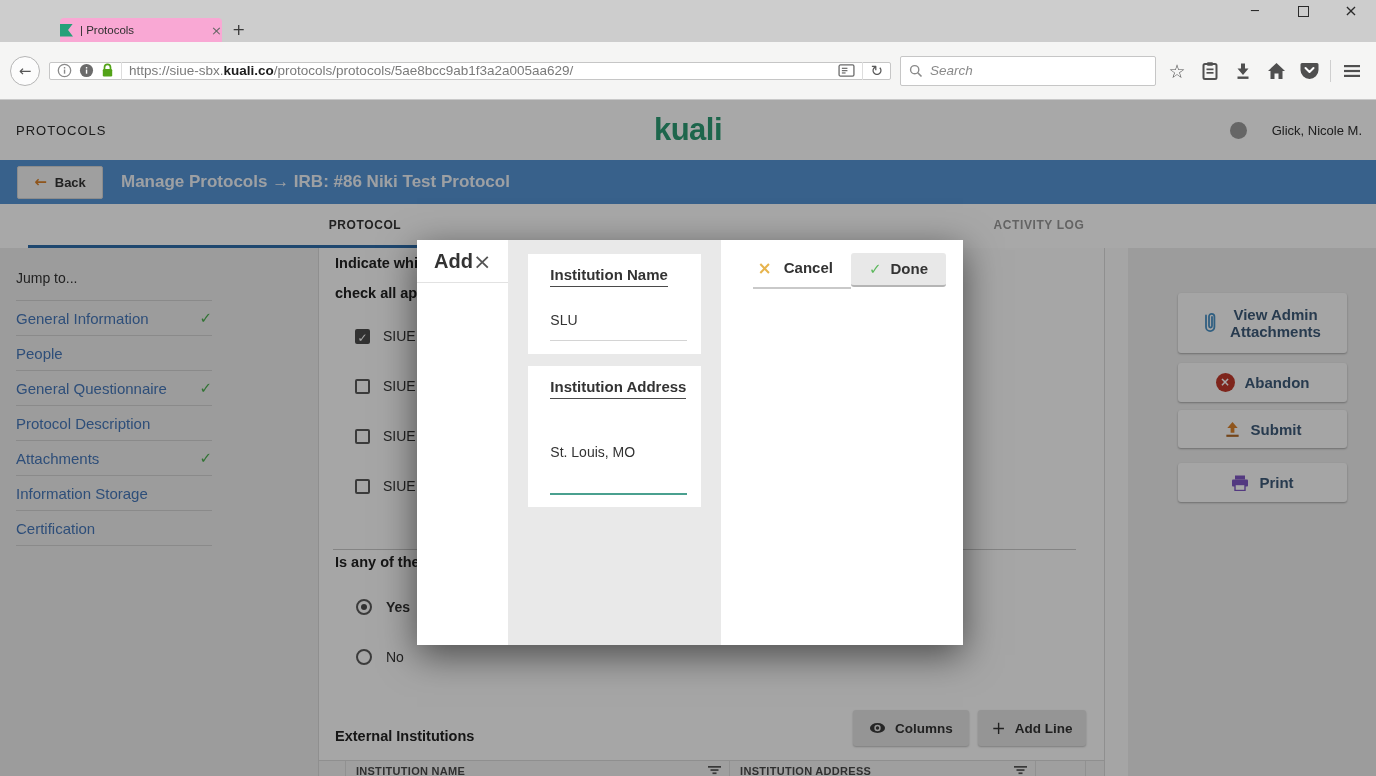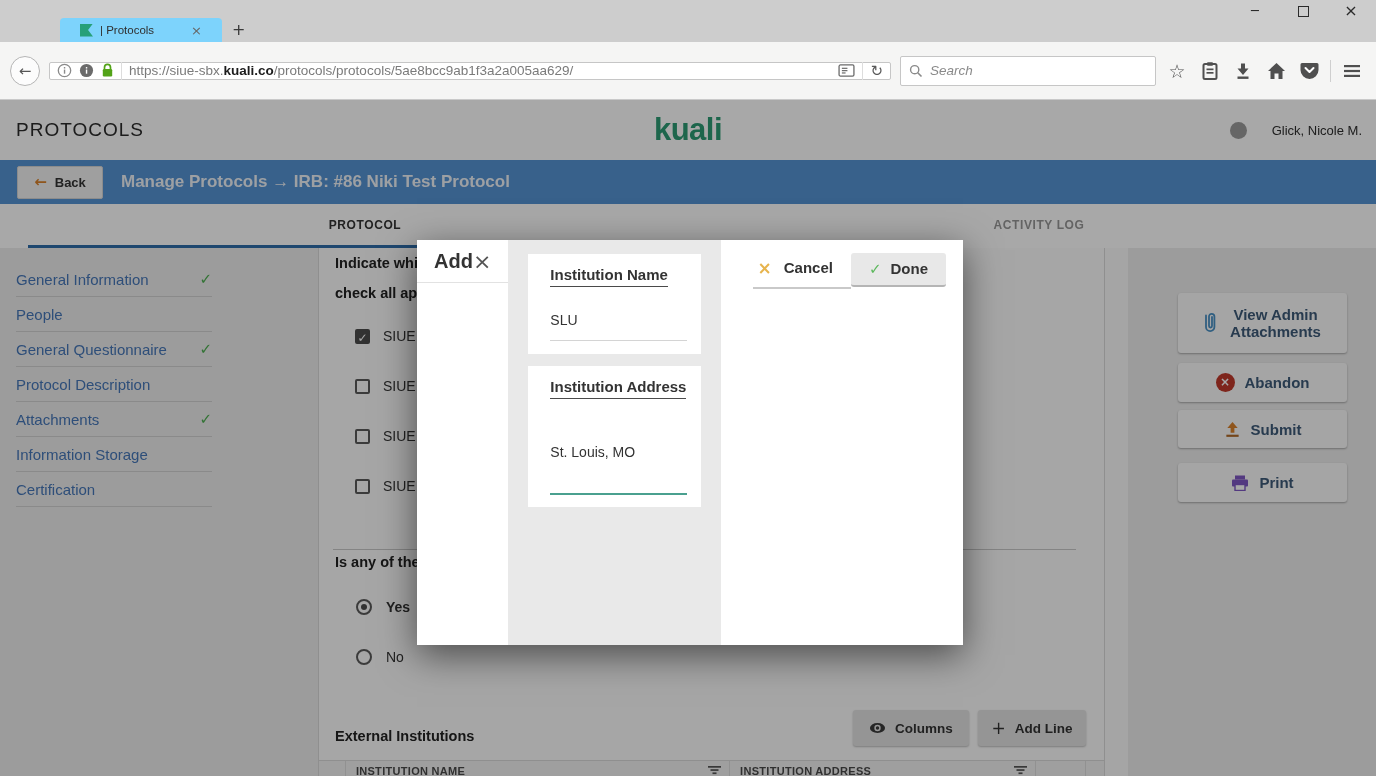--- a/index.html
+++ b/index.html
@@ -5,21 +5,21 @@
   * { margin:0; padding:0; box-sizing:border-box; }
   html,body { width:1376px; height:776px; overflow:hidden; font-family:"Liberation Sans",sans-serif; background:#cdcdcd; }
 
   
   .titlebar { position:relative; height:18px; background:#cdcdcd; }
   .win-controls { position:absolute; right:10px; top:0; display:flex; gap:18px; }
   .win-controls span { width:30px; text-align:center; color:#2b2b2b; font-size:13px; line-height:22px; cursor:default; font-family:"DejaVu Sans",sans-serif; }
   .max-box { display:inline-block; width:11px; height:11px; border:1.5px solid #2b2b2b; margin-top:6px; }
 
   .tabstrip { position:relative; height:24px; background:#cdcdcd; }
-  .tab { position:absolute; left:60px; top:0; width:162px; height:24px; background:#7dd3fc; border-radius:4px 4px 0 0; display:flex; align-items:center; padding:0 20px; gap:7px; }
+  .tab { position:absolute; left:60px; top:0; width:162px; height:24px; background:#f9a8d4; border-radius:4px 4px 0 0; display:flex; align-items:center; padding:0 0; gap:7px; }
   .favicon { width:13px; height:13px; background:#27a079; clip-path:polygon(0 0,100% 0,62% 50%,100% 100%,0 100%); }
   .tab-title { font-size:11.5px; color:#2f2f2f; flex:1; white-space:nowrap; overflow:hidden; }
   .tab-close { color:#666; font-size:13px; font-family:"DejaVu Sans",sans-serif; }
   .newtab { position:absolute; left:232px; top:2px; color:#3a3a3a; font-size:16px; font-family:"DejaVu Sans",sans-serif; }
 
   .toolbar { height:58px; background:#f5f5f4; border-bottom:1px solid #c9c9c9; display:flex; align-items:center; padding:0 10px; gap:9px; }
   .nav-back { width:30px; height:30px; border-radius:50%; border:1px solid #b5b5b5; background:#fcfcfc; color:#555; font-size:15px; text-align:center; line-height:28px; font-family:"DejaVu Sans",sans-serif; flex:0 0 auto; }
   .urlbar { flex:1 1 auto; max-width:842px; height:18px; background:#fff; border:1px solid #c6c6c6; border-radius:2px; display:flex; align-items:center; padding:0 7px; gap:7px; }
   .url-text { flex:1; font-size:13.5px; color:#7a7a7a; white-space:nowrap; overflow:hidden; }
   .url-text b { color:#1c1c1c; font-weight:700; }
@@ -28,21 +28,21 @@
   .searchbox { flex:0 0 256px; height:30px; background:#fff; border:1px solid #c6c6c6; border-radius:2px; display:flex; align-items:center; padding:0 8px; gap:7px; }
   .search-ph { font-size:13.5px; color:#8a8a8a; font-style:italic; }
   .tb-icon { flex:0 0 auto; display:flex; align-items:center; justify-content:center; width:24px; height:24px; }
   .star { font-size:19px; color:#4f4f4f; font-family:"DejaVu Sans",sans-serif; line-height:22px; }
   .tb-sep { width:1px; height:22px; background:#cfcfcf; }
 
   
   .page { position:relative; width:1376px; height:676px; background:#ededed; overflow:hidden; }
 
   .kuali-header { height:60px; background:#ffffff; position:relative; display:flex; align-items:center; padding:0 16px; }
-  .product { font-size:19px; color:#2b2b2b; letter-spacing:1px; }
+  .product { font-size:13px; color:#2b2b2b; letter-spacing:1px; }
   .logo { position:absolute; left:0; right:0; text-align:center; font-size:31px; font-weight:700; color:#2d9b74; letter-spacing:-0.5px; }
   .user { position:absolute; right:14px; display:flex; align-items:center; gap:25px; }
   .avatar { width:17px; height:17px; border-radius:50%; background:#9b9b9b; }
   .user-name { font-size:13px; color:#2e2e2e; }
 
   .blue-bar { height:44px; background:#5693d3; display:flex; align-items:center; }
   .back-btn { margin-left:17px; width:86px; height:33px; background:#f2f2f2; border:1px solid #d5d5d5; border-radius:2px; display:flex; align-items:center; justify-content:center; gap:8px; font-size:13px; font-weight:700; color:#333; }
   .back-arrow { color:#d9822b; font-size:15px; font-family:"DejaVu Sans",sans-serif; }
   .crumb { margin-left:18px; color:#eef3f8; font-size:17px; font-weight:700; }
 
@@ -232,20 +232,21 @@
   </div>
 
   <div class="tab-row">
     <div class="tab-half active">PROTOCOL</div>
     <div class="tab-half inactive">ACTIVITY LOG</div>
   </div>
 
   <div class="content">
 
     <div class="sidebar">
+      <div class="jump">Jump to...</div>
       <div class="side-item">
           <span>General Information</span>
           <span class="side-check">✓</span>
         </div>
       <div class="side-item">
           <span>People</span>
           <span class="side-check"></span>
         </div>
       <div class="side-item">
           <span>General Questionnaire</span>

